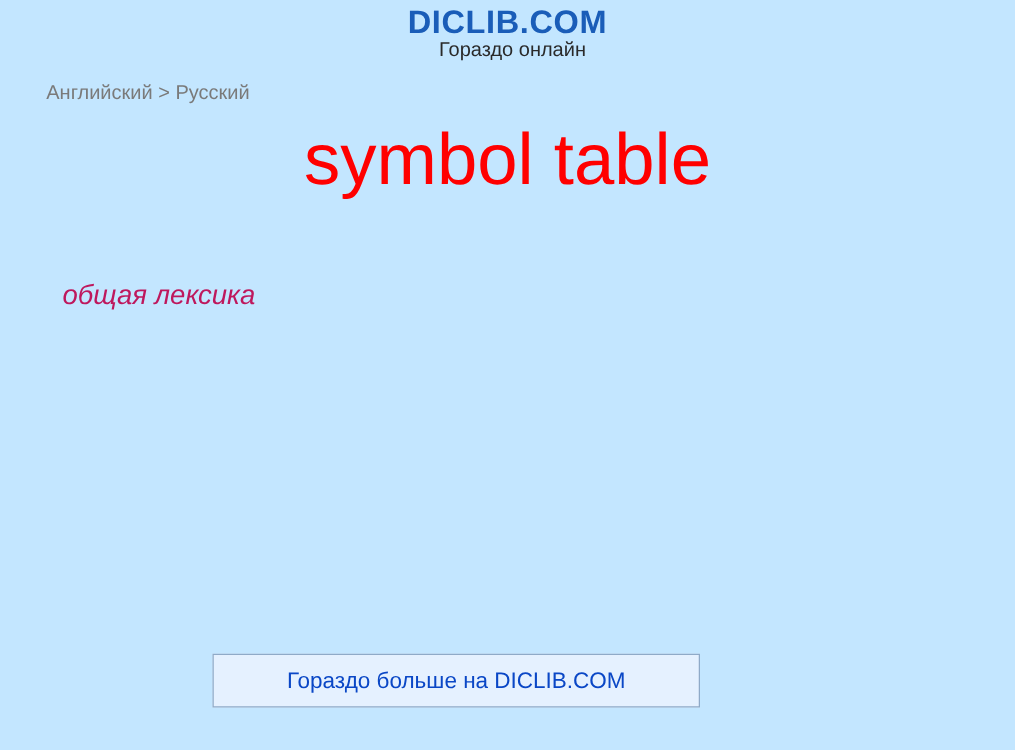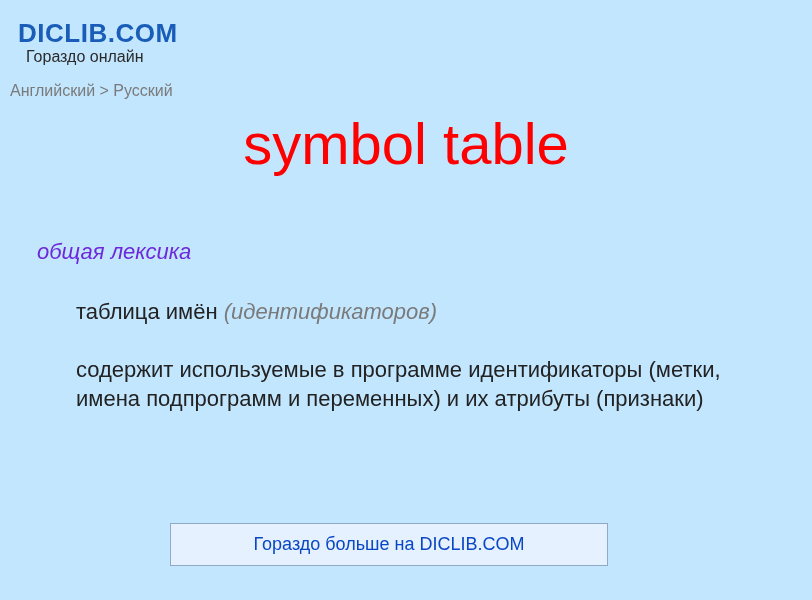--- a/index.html
+++ b/index.html
@@ -5,77 +5,79 @@
     * { margin: 0; padding: 0; box-sizing: border-box; }
     body {
       width: 812px;
       height: 600px;
       background: #c3e6ff;
       font-family: Arial, Helvetica, sans-serif;
       overflow: hidden;
       position: relative;
     }
     .header {
-      padding: 20px 18px 2px 18px;
+      padding: 4px 18px 2px 18px;
+      text-align: center;
     }
     .site-title {
       color: #1a5db8;
       font-size: 26px;
       font-weight: bold;
       letter-spacing: 0.5px;
       line-height: 1;
     }
     .site-subtitle {
       color: #2a2a2a;
       font-size: 16px;
       margin-top: 2px;
       margin-left: 8px;
     }
     .breadcrumb {
       color: #7a7a7a;
       font-size: 16px;
       padding: 14px 10px 8px 10px;
+      margin-left: 27px;
     }
     .content {
       padding: 0 20px;
     }
     .entry-title {
       color: #ff0000;
       font-size: 58px;
       font-weight: normal;
       text-align: center;
       margin-top: 2px;
       margin-bottom: 62px;
     }
     .category {
-      color: #6d28d9;
+      color: #be185d;
       font-style: italic;
       font-size: 22px;
-      margin-left: 17px;
+      margin-left: 30px;
       margin-bottom: 32px;
     }
     .definition-block {
       margin-left: 56px;
       margin-right: 20px;
     }
     .definition {
       font-size: 22px;
       color: #222;
       margin-bottom: 28px;
       line-height: 1.35;
     }
     .definition .muted {
       color: #7a7a7a;
       font-style: italic;
     }
     .cta-box {
       position: absolute;
       left: 170px;
       bottom: 34px;
-      width: 438px;
+      width: 390px;
       border: 1px solid #8faac8;
       background: #e5f1ff;
       text-align: center;
       padding: 10px 8px;
     }
     .cta-box span {
       color: #0a47c6;
       font-size: 18px;
     }
   </style>
@@ -87,23 +89,17 @@
   <div class="site-subtitle">Гораздо онлайн</div>
 </div>
 
 <div class="breadcrumb">Английский &gt; Русский</div>
 
 <div class="content">
   <h1 class="entry-title">symbol table</h1>
 
   <div class="category">общая лексика</div>
 
-  <div class="definition-block">
-    <p class="definition">
-      <span>таблица имён </span><span class="muted">(идентификаторов)</span>
-    </p>
-    <p class="definition">содержит используемые в программе идентификаторы (метки, имена подпрограмм и переменных) и их атрибуты (признаки)</p>
-  </div>
 </div>
 
 <div class="cta-box">
   <span>Гораздо больше на DICLIB.COM</span>
 </div>
 
 </body></html>

